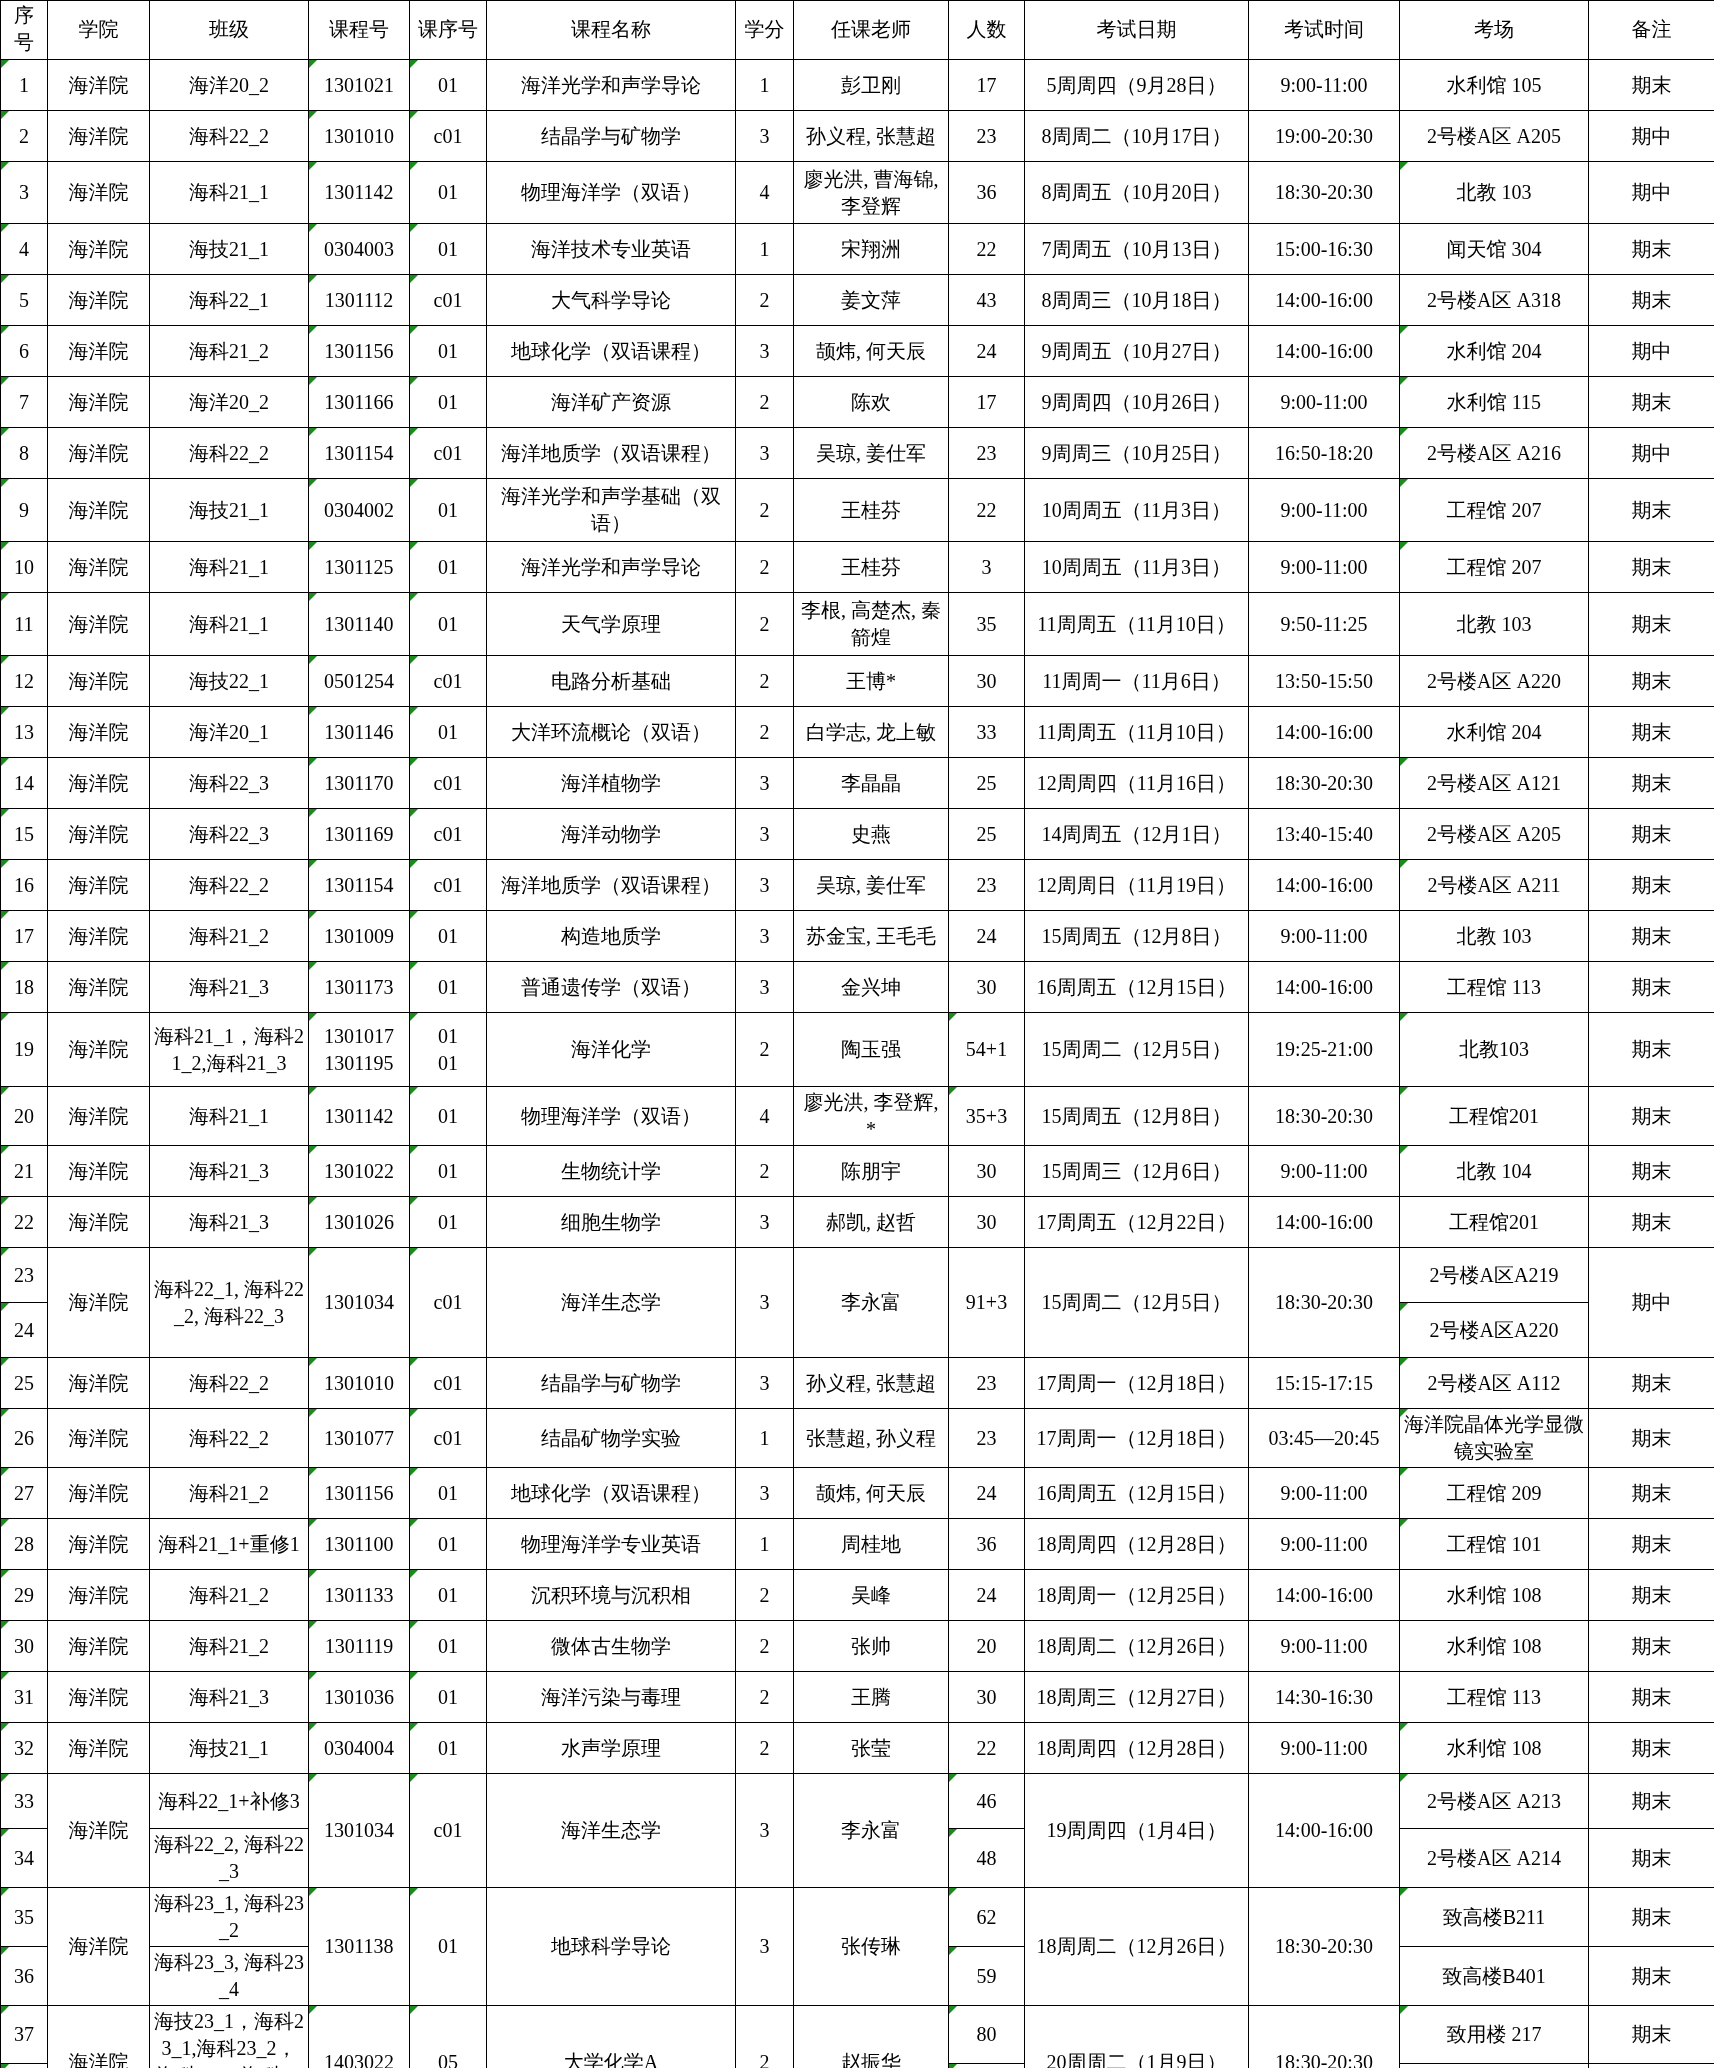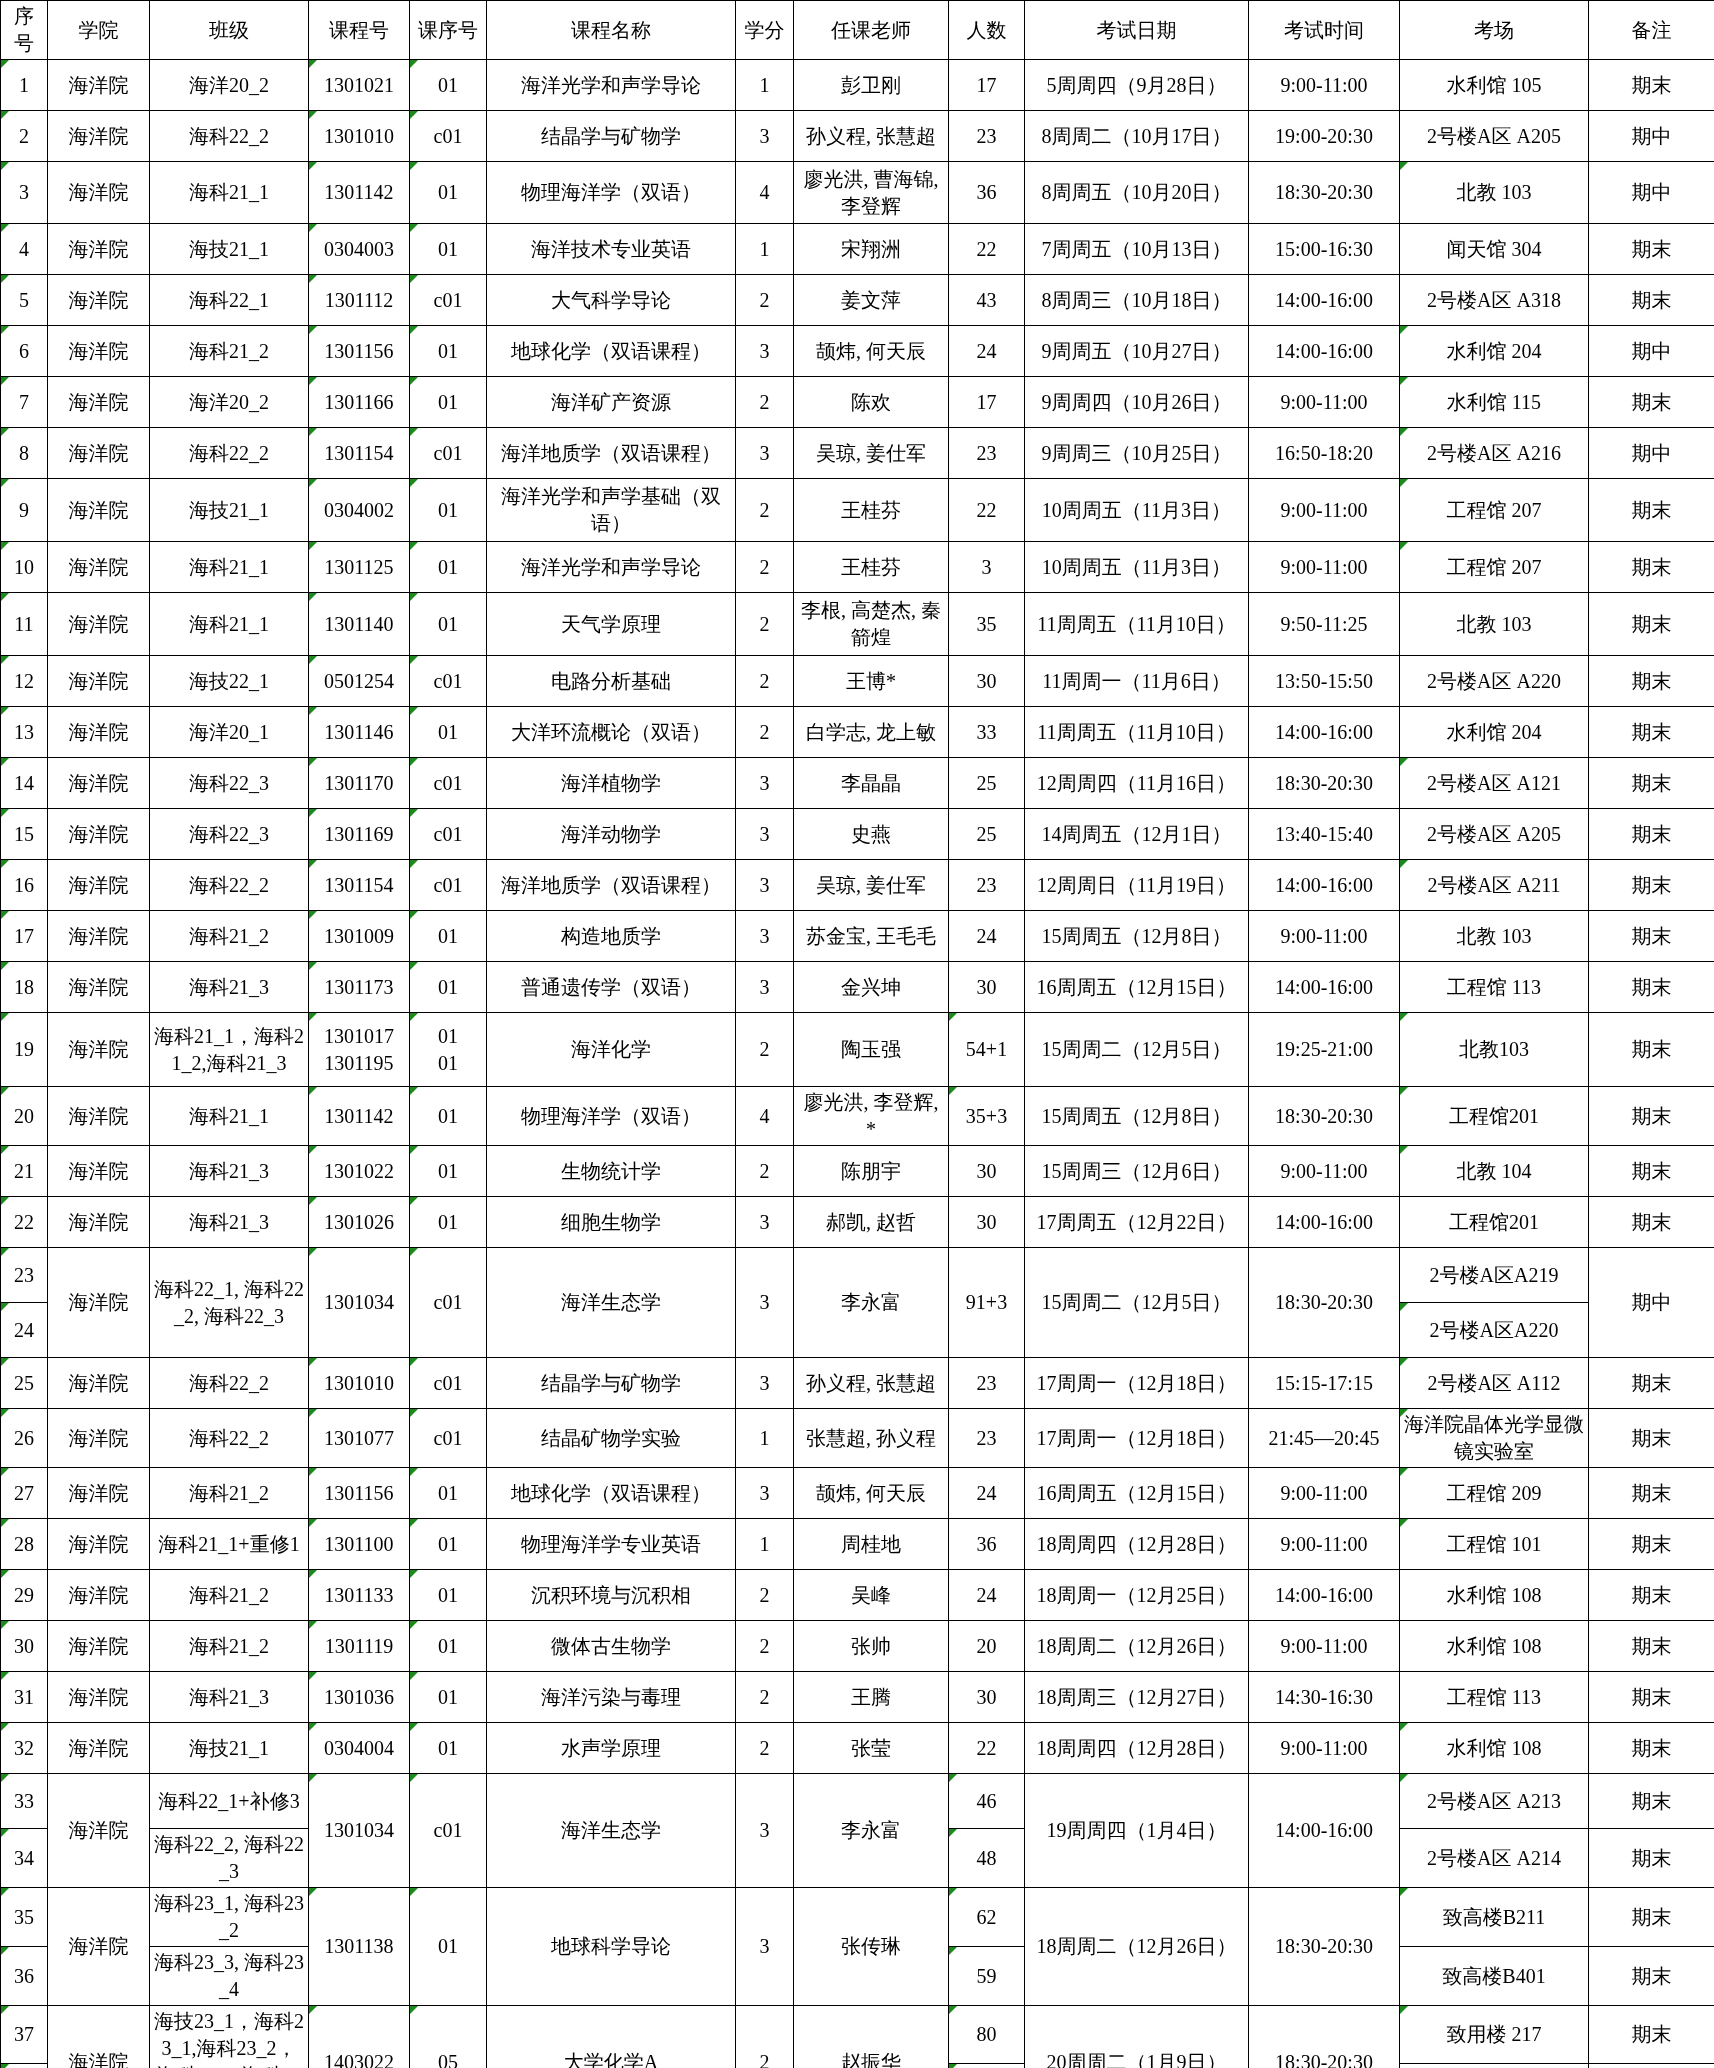--- a/index.html
+++ b/index.html
@@ -28,21 +28,21 @@
       <col style="width: 249px;">
       <col style="width: 58px;">
       <col style="width: 155px;">
       <col style="width: 76px;">
       <col style="width: 224px;">
       <col style="width: 151px;">
       <col style="width: 189px;">
       <col style="width: 126px;">
     </colgroup>
   <thead>
-    <tr style="height: 52px;">
+    <tr style="height: 52px; font-family: Liberation Mono, monospace;">
         <th>序号</th>
         <th>学院</th>
         <th>班级</th>
         <th>课程号</th>
         <th>课序号</th>
         <th>课程名称</th>
         <th>学分</th>
         <th>任课老师</th>
         <th>人数</th>
         <th>考试日期</th>
@@ -422,21 +422,21 @@
         <td class="tri">26</td>
         <td>海洋院</td>
         <td>海科22_2</td>
         <td class="tri">1301077</td>
         <td class="tri">c01</td>
         <td>结晶矿物学实验</td>
         <td>1</td>
         <td>张慧超, 孙义程</td>
         <td>23</td>
         <td>17周周一（12月18日）</td>
-        <td>21:45—20:45</td>
+        <td>03:45—20:45</td>
         <td class="tri">海洋院晶体光学显微镜实验室</td>
         <td>期末</td>
       </tr>
       <tr>
         <td class="tri">27</td>
         <td>海洋院</td>
         <td>海科21_2</td>
         <td class="tri">1301156</td>
         <td class="tri">01</td>
         <td>地球化学（双语课程）</td>

